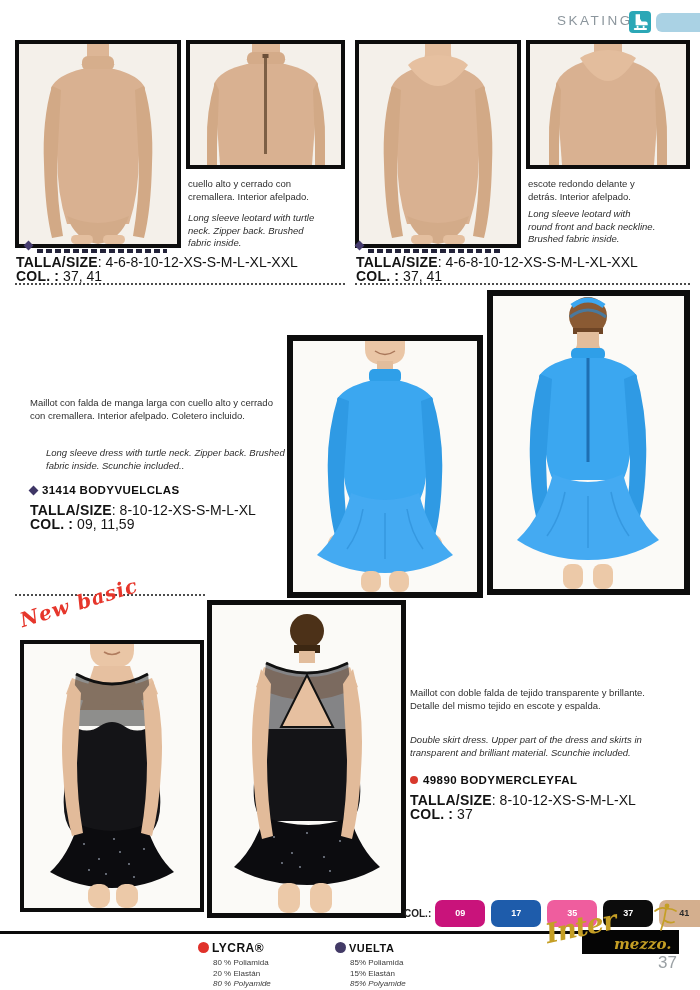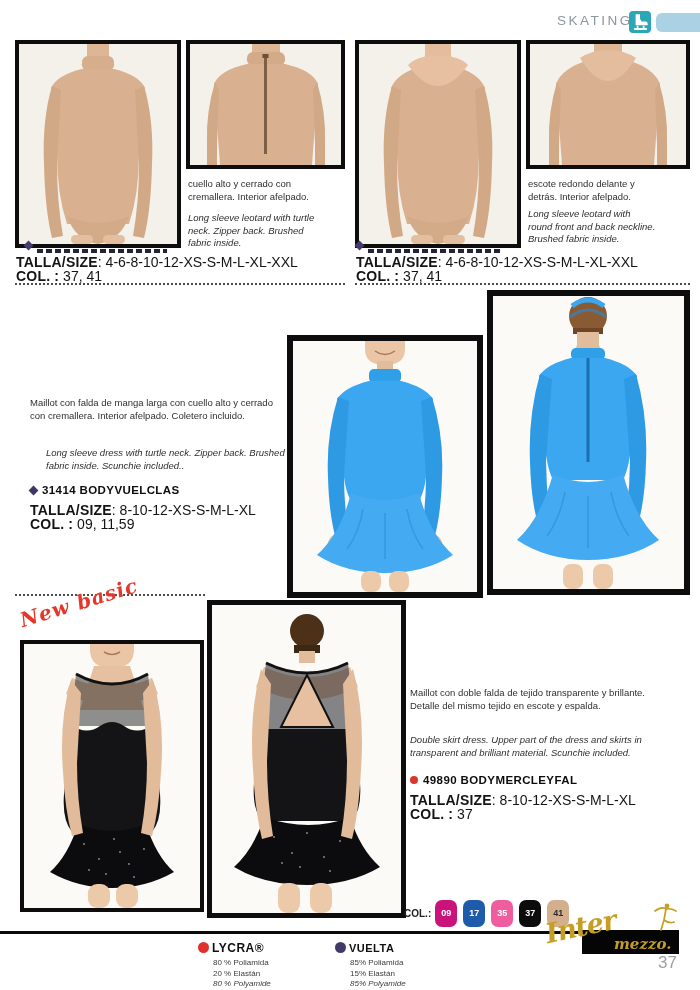--- a/index.html
+++ b/index.html
@@ -14,21 +14,21 @@
   .desc .ln{white-space:nowrap;}
   .en{font-style:italic;}
   .para{font-size:9.5px;line-height:12.5px;color:#2e2e2e;}
   .sizeline{font-size:14px;line-height:14px;color:#141414;white-space:nowrap;}
   .sizeline b{font-weight:bold;letter-spacing:.2px;}
   .code{font-size:11.5px;font-weight:bold;letter-spacing:.4px;color:#0d0d0d;white-space:nowrap;}
   .dotted{position:absolute;height:0;border-top:2px dotted #4c4c4c;}
   .diamond{display:inline-block;width:7px;height:7px;background:#453b6e;transform:rotate(45deg);margin-right:5px;}
   .rdot{display:inline-block;width:8px;height:8px;border-radius:50%;background:#d8382c;margin-right:5px;}
   .sliver{position:absolute;height:3.5px;background:repeating-linear-gradient(90deg,#23233a 0 6px,rgba(35,35,58,0) 6px 9px);}
-  .swatch{display:inline-block;width:22px;height:27px;border-radius:7px;text-align:center;line-height:27px;
+  .swatch{display:inline-block;width:50px;height:27px;border-radius:7px;text-align:center;line-height:27px;
           font-size:9px;font-weight:bold;margin-right:6px;vertical-align:middle;}
   .skating{font-size:13.5px;letter-spacing:2.5px;color:#8c969d;}
   .newbasic{font-family:"DejaVu Serif",serif;font-style:italic;font-weight:bold;font-size:20px;
             color:#e6362b;transform:rotate(-17deg);transform-origin:left bottom;letter-spacing:1px;white-space:nowrap;}
   .comp{font-size:8px;line-height:10.5px;color:#3c3c3c;}
   .compname{font-size:12px;font-weight:bold;color:#101010;letter-spacing:.5px;}
   .logo-box{position:absolute;background:#050505;}
   .logo-inter{position:absolute;font-family:"DejaVu Serif",serif;font-style:italic;font-weight:bold;
               font-size:27px;color:#c59f25;transform:rotate(-12deg);letter-spacing:-1px;}
   .logo-mezzo{position:absolute;font-family:"DejaVu Serif",serif;font-style:italic;font-weight:bold;

